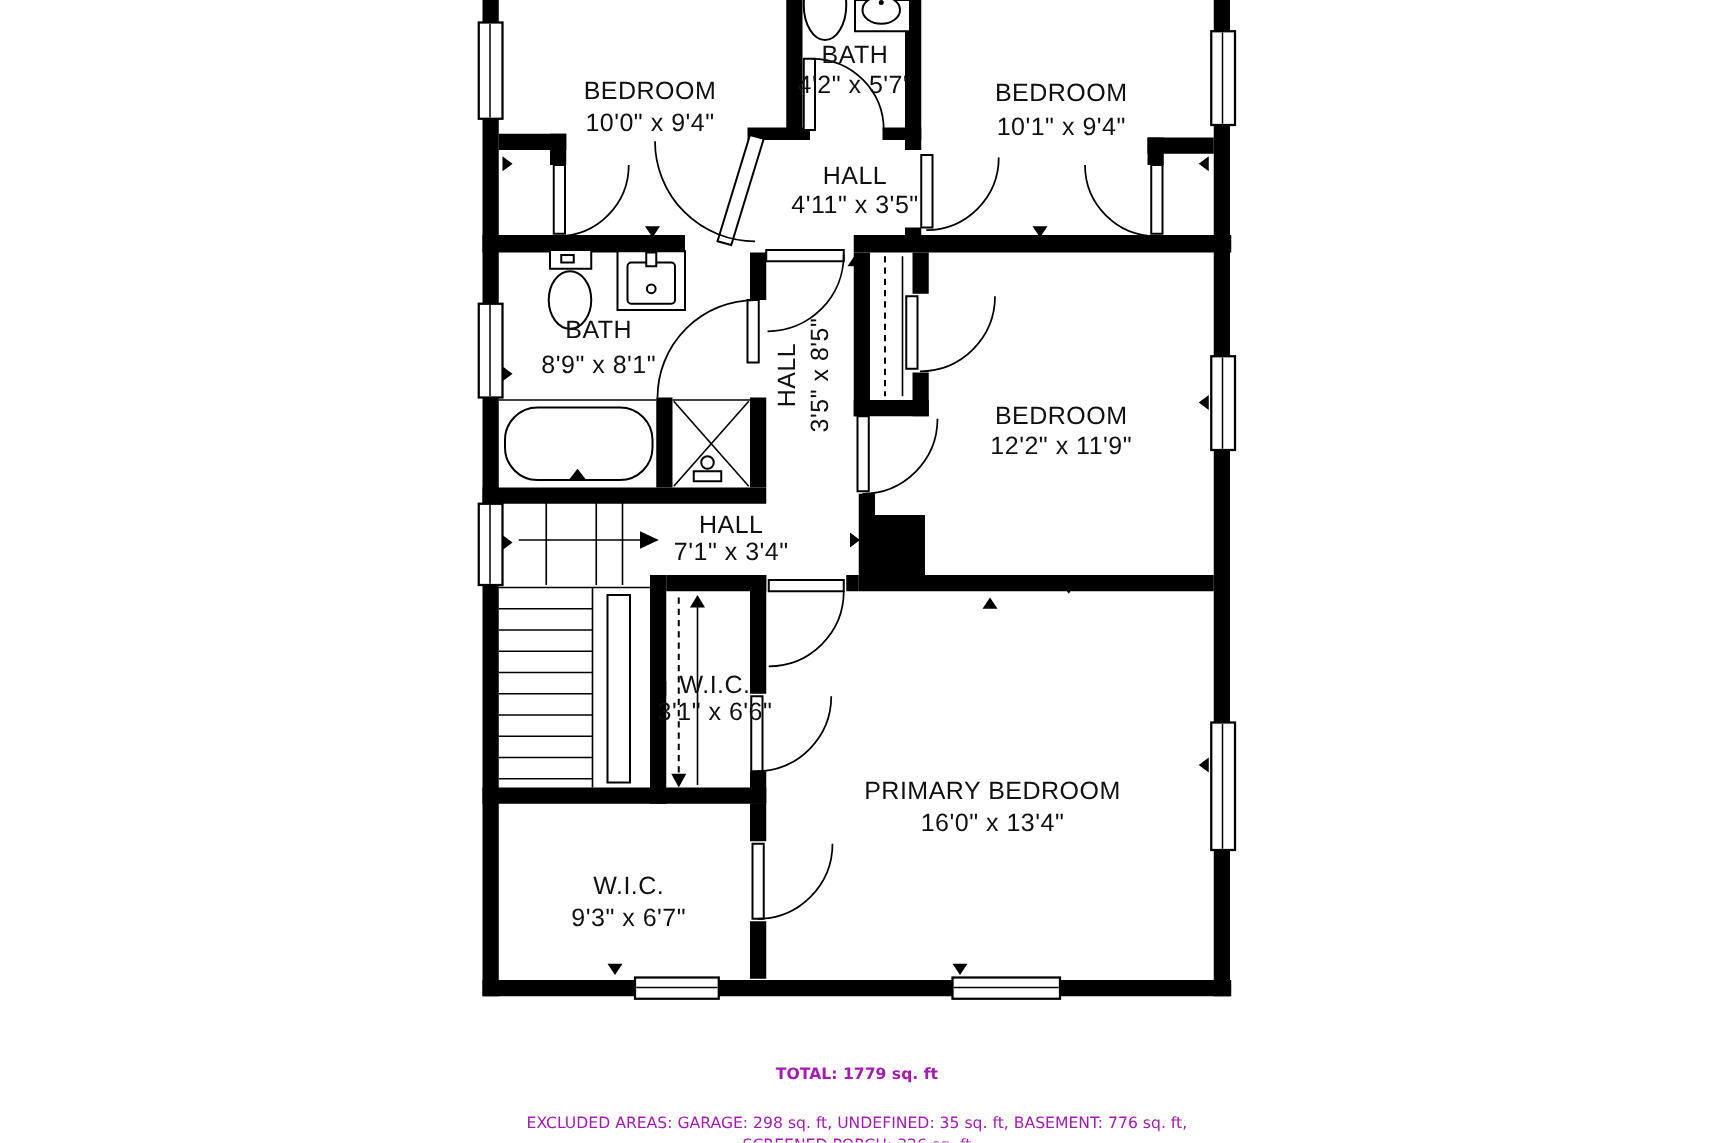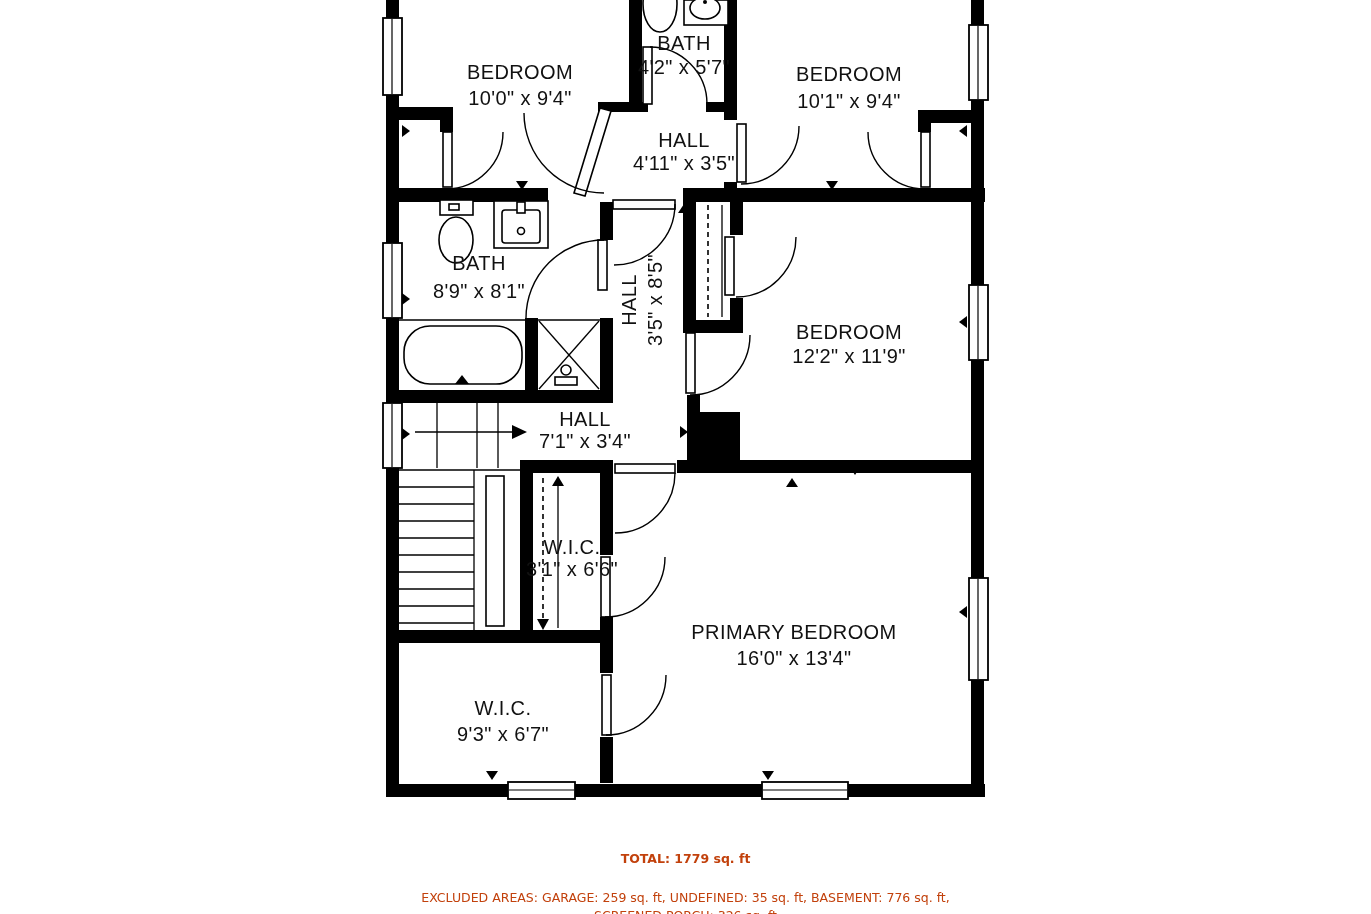--- a/index.html
+++ b/index.html
@@ -8,21 +8,21 @@
   .w{fill:#000;stroke:none;}
   .win{fill:#fff;stroke:#000;stroke-width:1.8;}
   .winline{stroke:#000;stroke-width:1.2;}
   .door-panel{fill:#fff;stroke:#000;stroke-width:1.6;}
   .arc{fill:none;stroke:#000;stroke-width:1.4;}
   .thin{stroke:#000;stroke-width:1.3;fill:none;}
   .dash{stroke:#000;stroke-width:1.6;fill:none;stroke-dasharray:5 4;}
   .fix{fill:#fff;stroke:#000;stroke-width:1.6;}
   .tick{fill:#000;stroke:none;}
   text.room{font-family:"Liberation Sans",sans-serif;font-size:20px;fill:#111;text-anchor:middle;letter-spacing:.4px;}
-  .sumline{position:absolute;left:0;width:100%;text-align:center;color:#c2410c;
+  .sumline{position:absolute;left:0;width:100%;text-align:center;color:#a21caf;
            font-family:"DejaVu Sans",sans-serif;font-size:12.5px;white-space:nowrap;}
   .sumtotal{font-weight:bold;}
 </style>
 </head>
 <body>
 
 <div id="canvas">
 <svg width="1371" height="914" viewBox="0 0 1371 914">
 
   <g>
@@ -258,15 +258,15 @@
 
     <text class="room" x="794" y="639">PRIMARY BEDROOM</text>
     <text class="room" x="794" y="665">16'0" x 13'4"</text>
 
     <text class="room" x="503" y="715">W.I.C.</text>
     <text class="room" x="503" y="741">9'3" x 6'7"</text>
   </g>
 </svg>
 
   <div class="sumline sumtotal" style="top:851px;">TOTAL: 1779 sq. ft</div>
-  <div class="sumline" style="top:890px;">EXCLUDED AREAS: GARAGE: 259 sq. ft, UNDEFINED: 35 sq. ft, BASEMENT: 776 sq. ft,</div>
+  <div class="sumline" style="top:890px;">EXCLUDED AREAS: GARAGE: 298 sq. ft, UNDEFINED: 35 sq. ft, BASEMENT: 776 sq. ft,</div>
   <div class="sumline" style="top:908px;">SCREENED PORCH: 326 sq. ft</div>
 </div>
 
 </body></html>

